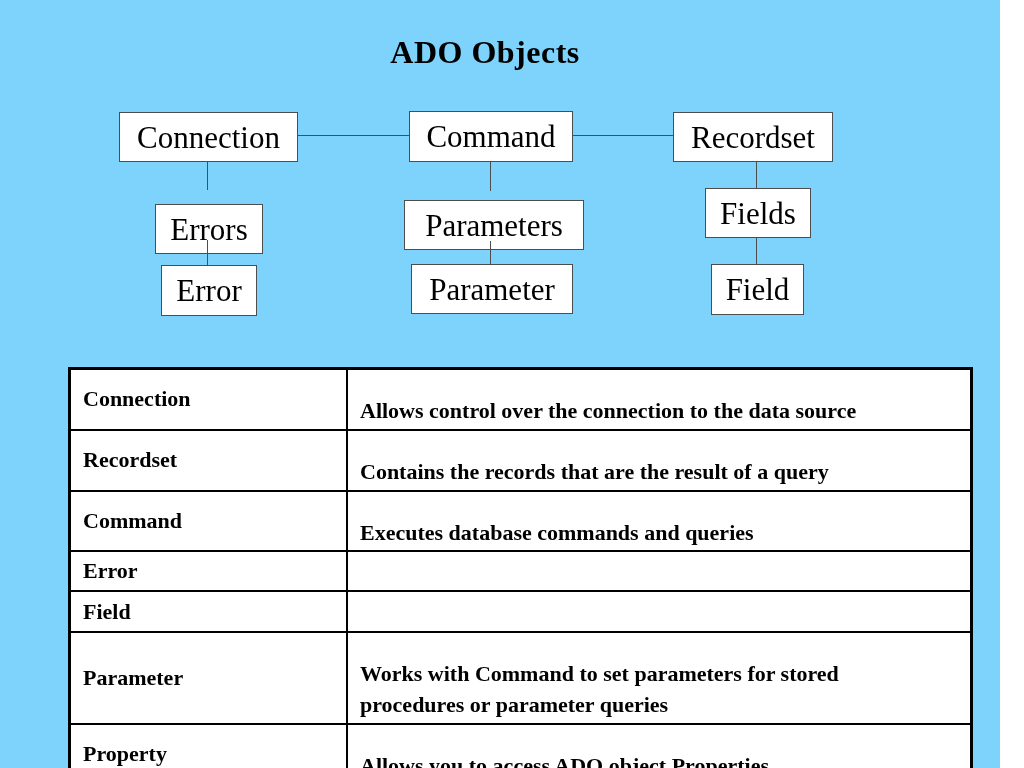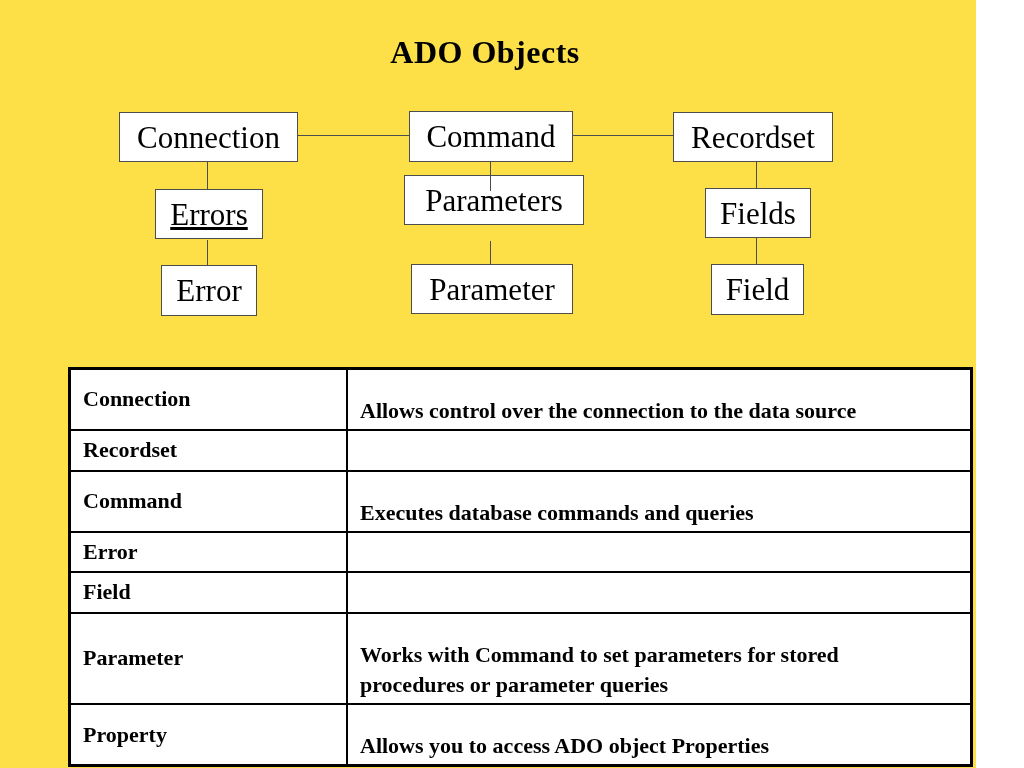--- a/index.html
+++ b/index.html
@@ -1,39 +1,40 @@
 <!DOCTYPE html>
 <html><head>
 <meta charset="utf-8">
 <style>
   html, body { margin:0; padding:0; background:#ffffff; }
   .slide {
     position:relative; width:976px; height:768px;
-    background:#fde047; color:#000000;
+    background:#7dd3fc; color:#000000;
     font-family:"Liberation Serif", serif;
     overflow:hidden;
+    padding-left:24px;
   }
   
   .title {
     position:absolute; top:34px; left:0; width:970px;
     text-align:center; font-size:32px; font-weight:bold;
     letter-spacing:0.5px;
   }
   
   .node {
     position:absolute; box-sizing:border-box;
     border:1.5px solid #4d4d4d; background:#ffffff;
     display:flex; align-items:center; justify-content:center;
     font-size:31px; line-height:1;
   }
   #nb-connection { left:119px; top:112px; width:179px; height:50px; }
   #nb-command    { left:409px; top:111px; width:164px; height:51px; }
   #nb-recordset  { left:673px; top:112px; width:160px; height:50px; }
-  #nb-errors     { left:155px; top:189px; width:108px; height:50px;text-decoration:underline; }
-  #nb-parameters { left:404px; top:175px; width:180px; height:50px; }
+  #nb-errors     { left:155px; top:204px; width:108px; height:50px; }
+  #nb-parameters { left:404px; top:200px; width:180px; height:50px; }
   #nb-fields     { left:705px; top:188px; width:106px; height:50px;align-items:center; }
   #nb-error      { left:161px; top:265px; width:96px;  height:51px; }
   #nb-parameter  { left:411px; top:264px; width:162px; height:50px; }
   #nb-field      { left:711px; top:264px; width:93px;  height:51px; }
   
   .hline { position:absolute; height:0; border-top:1.5px solid #4d4d4d; }
   .vline { position:absolute; width:0;  border-left:1.5px solid #4d4d4d; }
   #ln-conn-cmd   { left:298px; top:135px; width:111px; }
   #ln-cmd-rec    { left:573px; top:135px; width:100px; }
   #ln-conn-errs  { left:207px; top:162px; height:28px; }
@@ -112,20 +113,21 @@
     <div class="vline" id="ln-flds-fld"></div>
   </div>
 
   <div class="deftable">
     <div class="trow">
       <div class="tcell term">Connection</div>
       <div class="tcell desc">Allows control over the connection to the data source</div>
     </div>
     <div class="trow">
       <div class="tcell term">Recordset</div>
+      <div class="tcell desc">Contains the records that are the result of a query</div>
     </div>
     <div class="trow">
       <div class="tcell term">Command</div>
       <div class="tcell desc">Executes database commands and queries</div>
     </div>
     <div class="trow">
       <div class="tcell term">Error</div>
     </div>
     <div class="trow">
       <div class="tcell term">Field</div>

